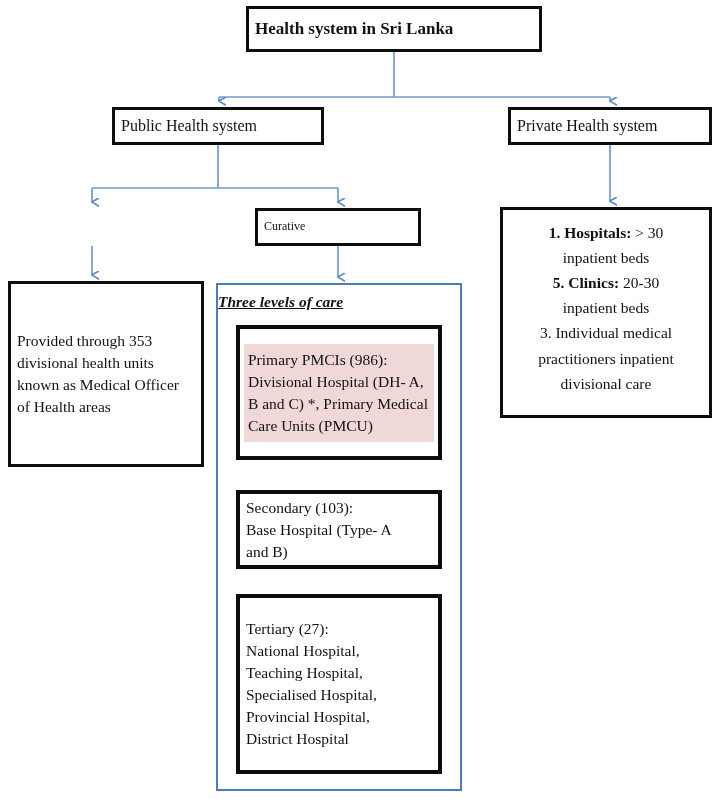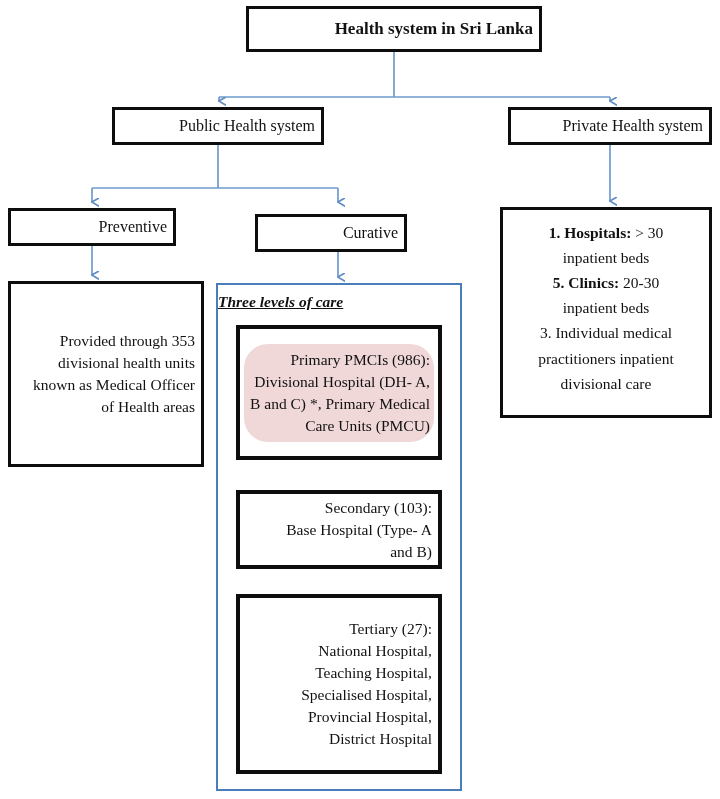--- a/index.html
+++ b/index.html
@@ -19,21 +19,21 @@
     overflow: hidden;
   }
   .node {
     position: absolute;
     box-sizing: border-box;
     background: #ffffff;
     border: 3px solid #0d0d0d;
     display: flex;
     align-items: center;
     justify-content: center;
-    text-align: right;
+    text-align: left;
     line-height: 1.42;
     color: #111111;
   }
   .node-text {
     display: block;
     width: 100%;
     padding: 0 6px;
     white-space: pre-line;
   }
   
@@ -47,22 +47,22 @@
   }
   #node-private {
     left: 508px; top: 107px; width: 204px; height: 38px;
     font-size: 16px;
   }
   #node-preventive {
     left: 8px; top: 208px; width: 168px; height: 38px;
     font-size: 16px;
   }
   #node-curative {
-    left: 255px; top: 214px; width: 152px; height: 38px;
-    font-size: 16px;
+    left: 255px; top: 208px; width: 166px; height: 38px;
+    font-size: 12px;
   }
   #node-preventive-detail {
     left: 8px; top: 281px; width: 196px; height: 186px;
     font-size: 15.5px;
   }
   #node-private-detail {
     left: 500px; top: 207px; width: 212px; height: 211px;
     font-size: 15.5px;
     align-items: flex-start;
     justify-content: flex-start;
@@ -97,21 +97,20 @@
   #node-primary {
     left: 236px; top: 325px; width: 206px; height: 135px;
     font-size: 15.5px;
     border-width: 4px;
     background: #ffffff;
     padding: 4px;
   }
   #node-primary .node-text {
     background: #f0d7d8;
     padding: 5px 4px;
-    border-radius: 24px;
   }
   #node-secondary {
     left: 236px; top: 490px; width: 206px; height: 79px;
     font-size: 15.5px;
     border-width: 4px;
   }
   #node-tertiary {
     left: 236px; top: 594px; width: 206px; height: 180px;
     font-size: 15.5px;
     border-width: 4px;
@@ -161,23 +160,20 @@
   </div>
 
   <div class="node" id="node-private">
     <span class="node-text">Private Health system</span>
   </div>
 
   <div class="node" id="node-public">
     <span class="node-text">Public Health system</span>
   </div>
 
-  <div class="node" id="node-preventive">
-    <span class="node-text">Preventive</span>
-  </div>
 
   <div class="node" id="node-curative">
     <span class="node-text">Curative</span>
   </div>
 
   <div class="node" id="node-preventive-detail">
     <span class="node-text">Provided through 353 divisional health units known as Medical Officer of Health areas</span>
   </div>
 
   <div class="node" id="node-private-detail">

